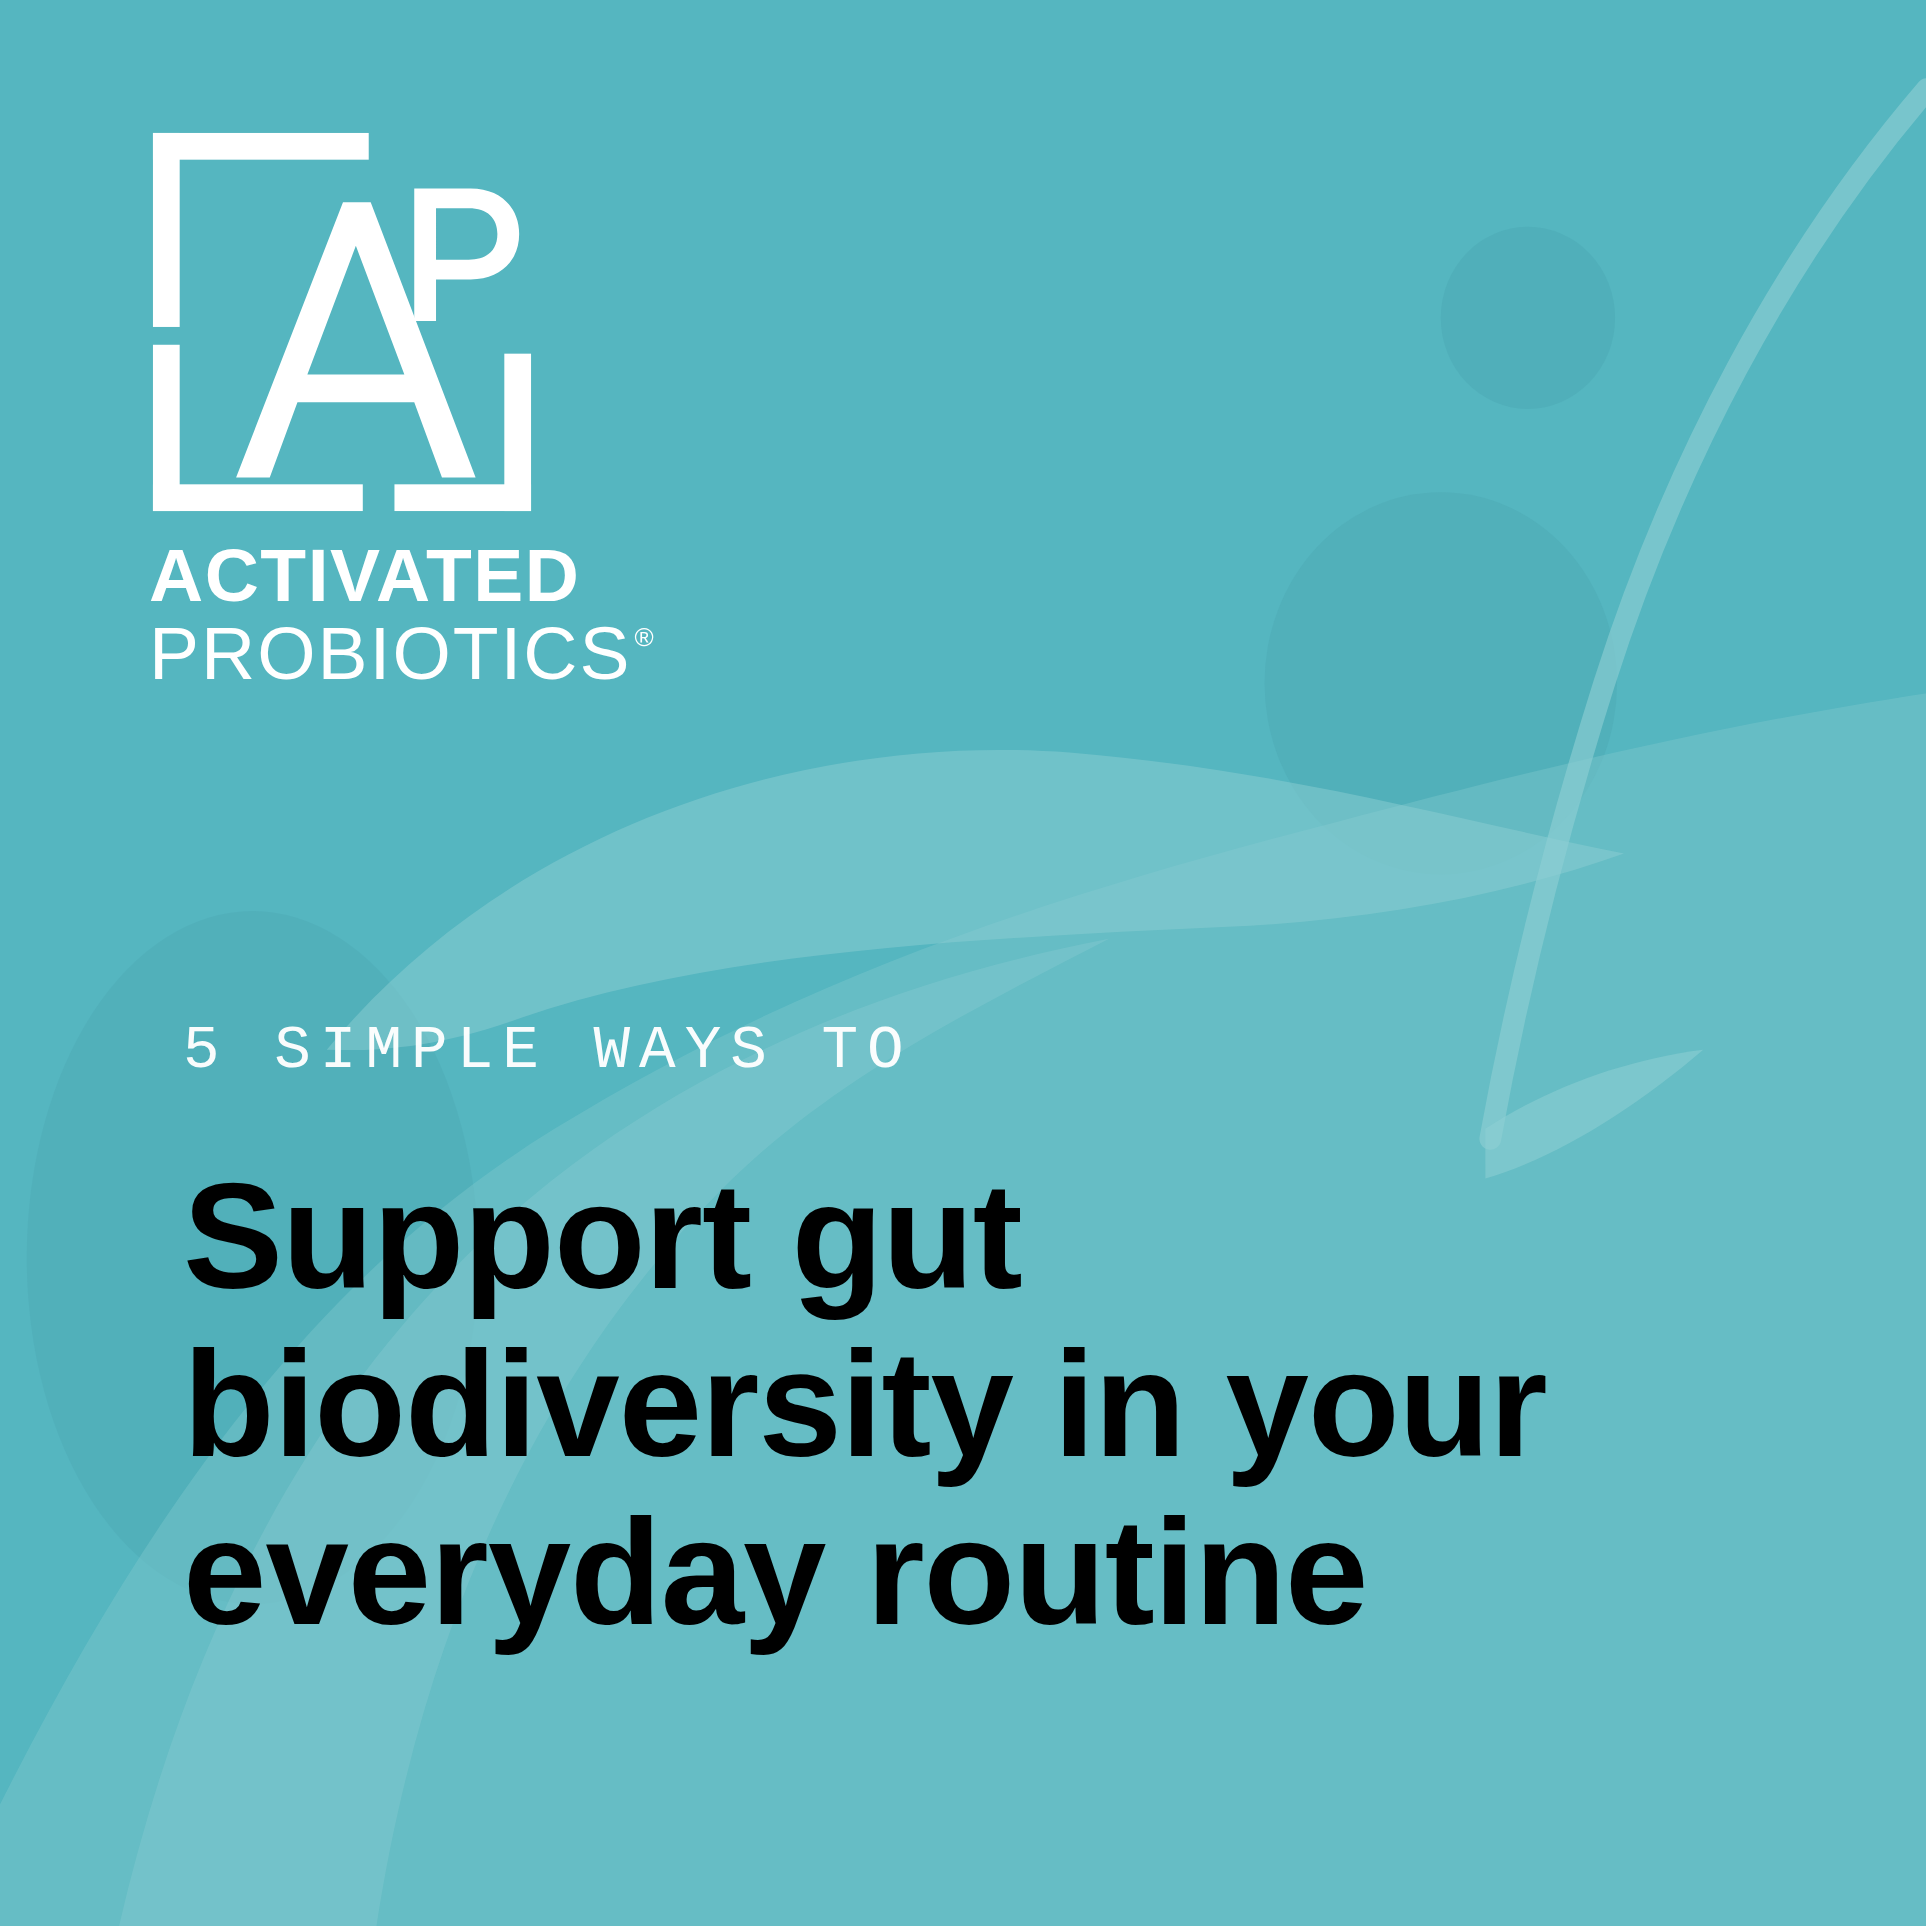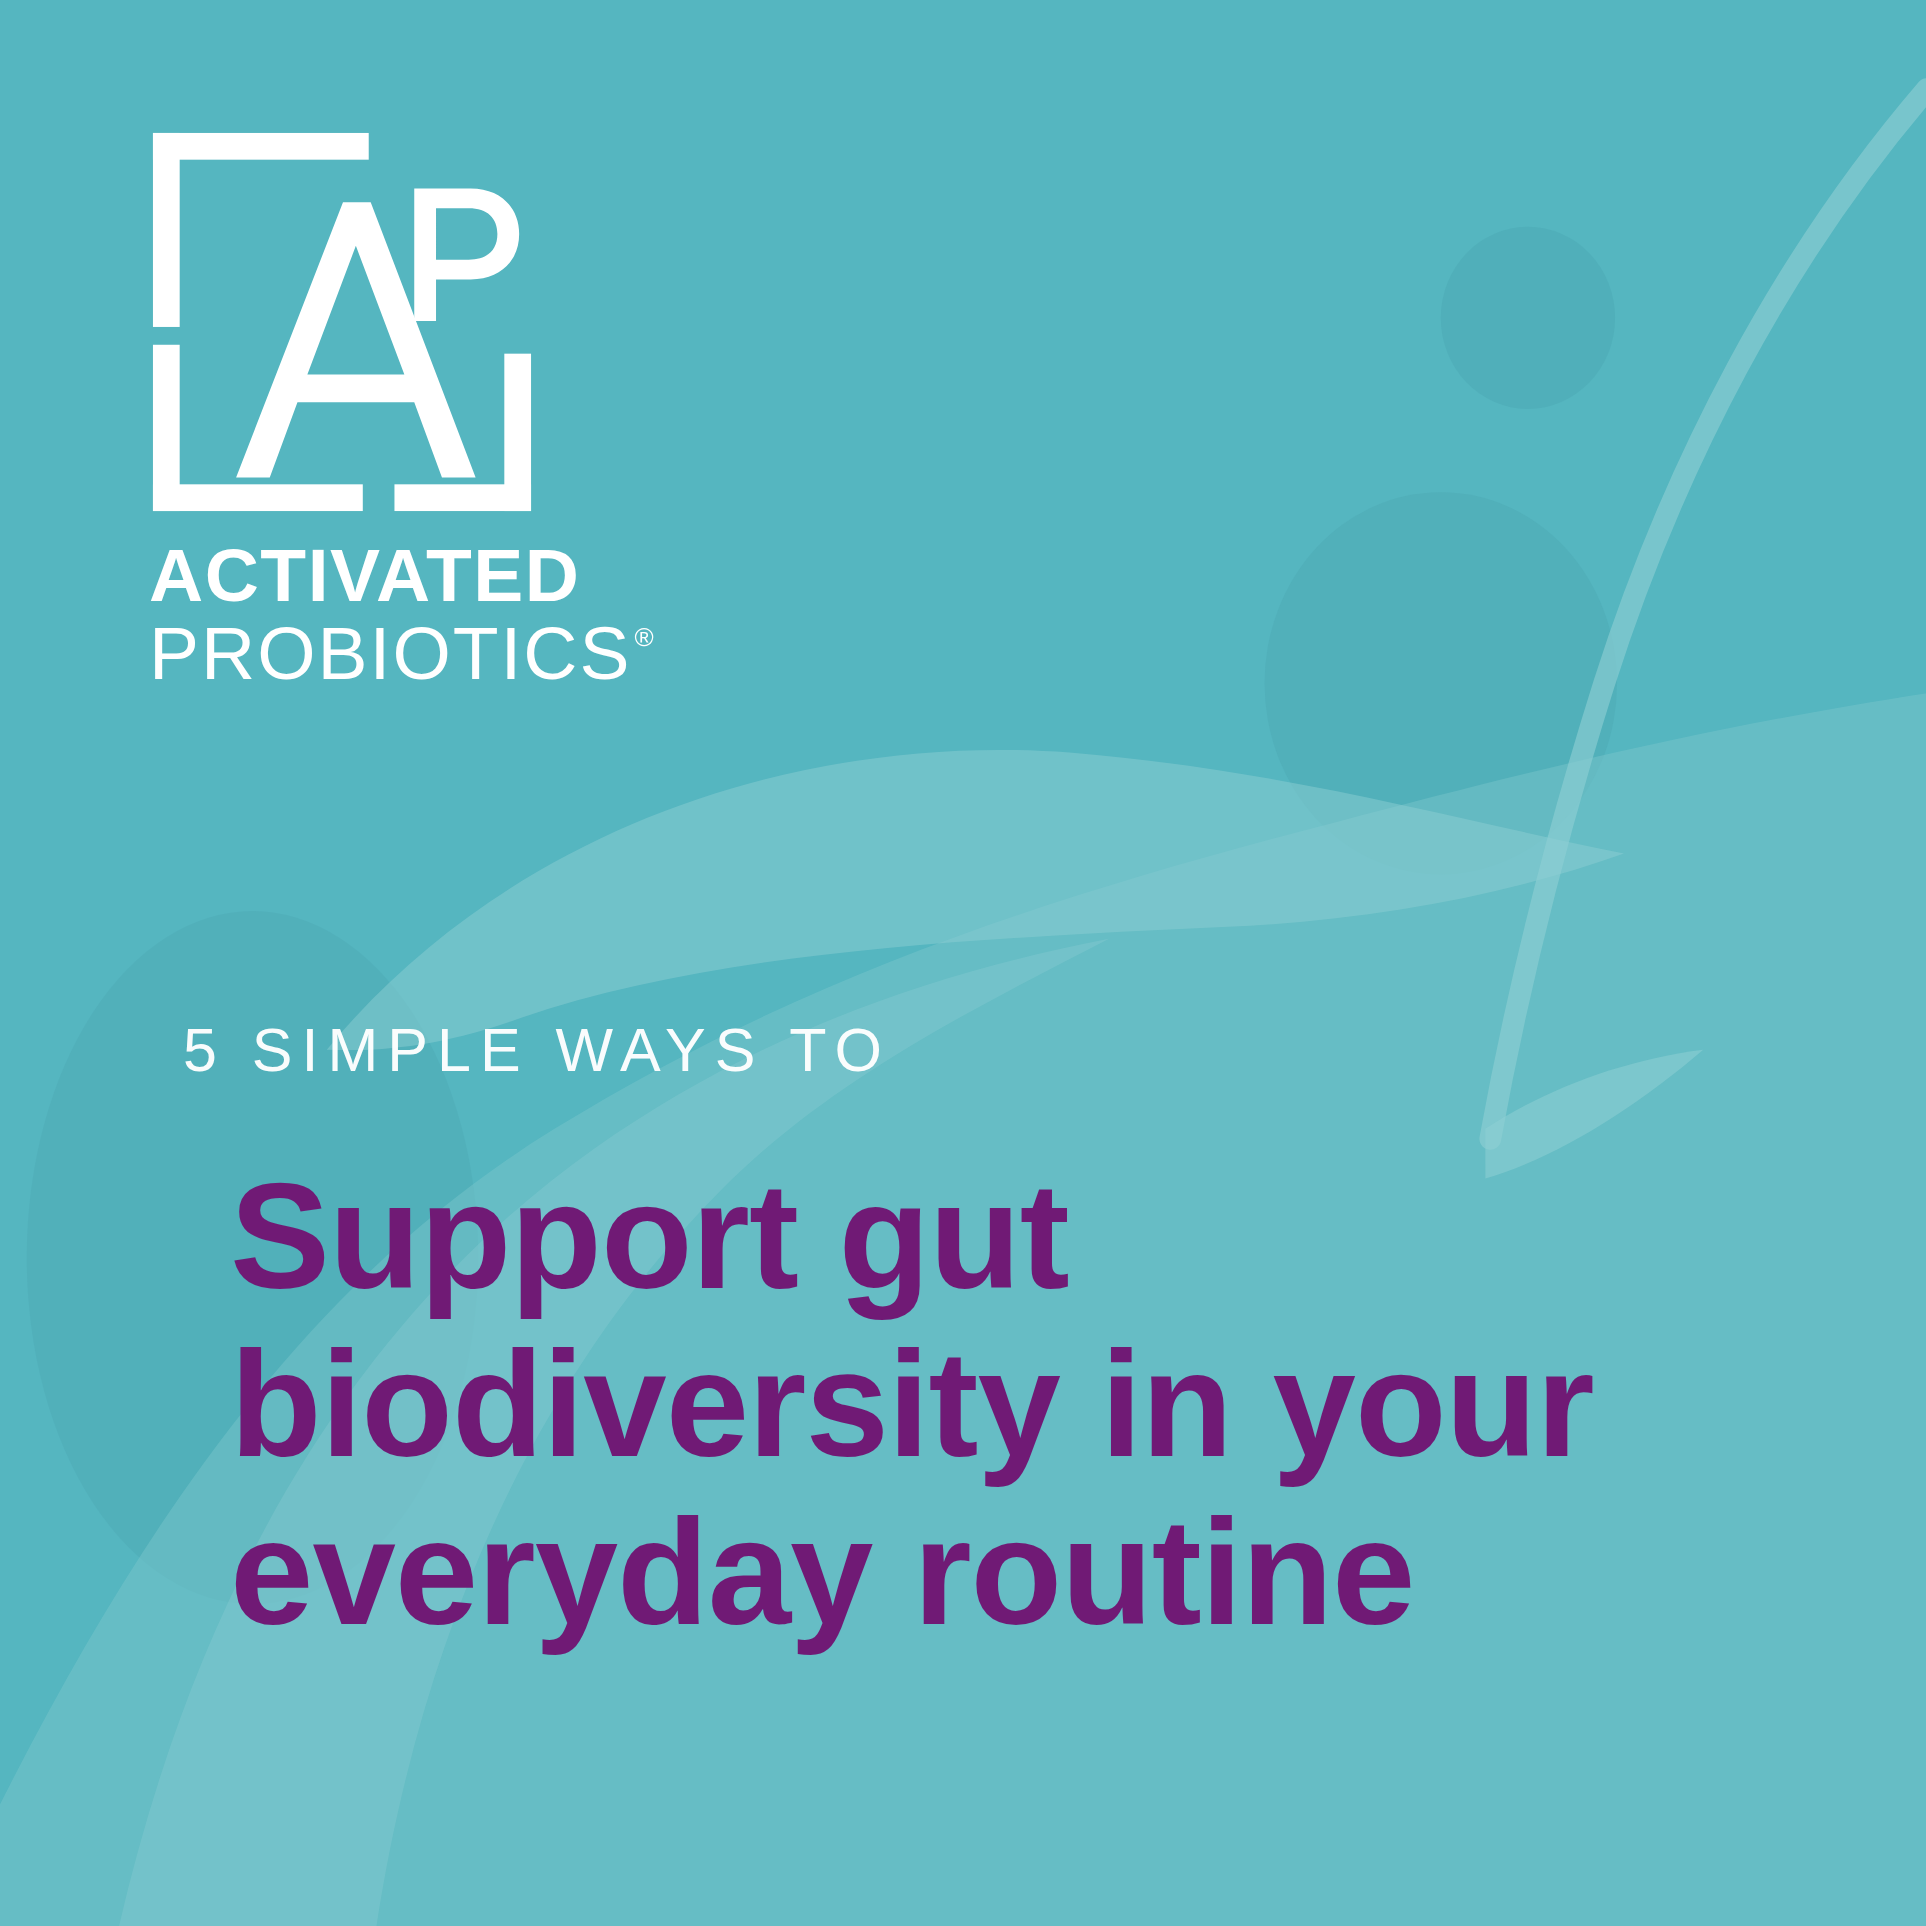--- a/index.html
+++ b/index.html
@@ -51,38 +51,37 @@
     color:#ffffff;
     margin-left:3px;
     margin-top:8px;
   }
 
   
   #copy{
     position:absolute;left:183px;top:1020px;width:1663px;
   }
   #eyebrow{
-    font-family:Liberation Sans, sans-serif;
+    font-family:Liberation Mono, monospace;
     font-weight:400;
     font-size:61px;
     letter-spacing:9px;
     color:#ffffff;
     line-height:1;
     white-space:nowrap;
     opacity:0.97;
   }
   #headline{
     margin-top:71px;
     font-family:"Liberation Sans", sans-serif;
     font-weight:700;
     font-size:150px;
     line-height:1.12;
     letter-spacing:-1px;
-    color:#701a75;
-    margin-left:47px;
+    color:#000000;
   }
   #headline .hl{display:block;white-space:nowrap;}
 </style>
 </head>
 <body style="background: rgb(85, 182, 192);">
 
 <div id="card" style="background: rgb(85, 182, 192);">
 
   <svg id="bg-art" viewBox="0 0 1946 1946" xmlns="http://www.w3.org/2000/svg" aria-hidden="true">
     <defs>

